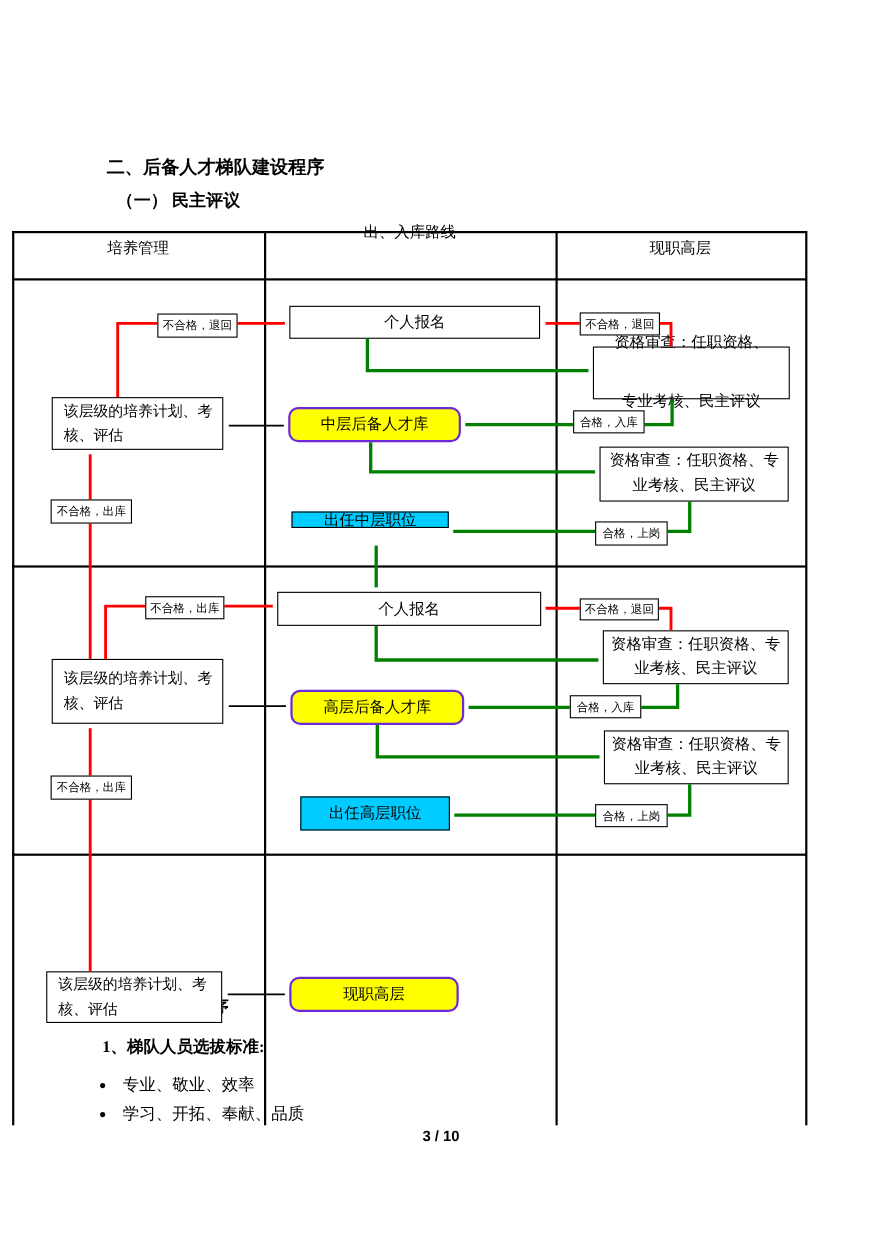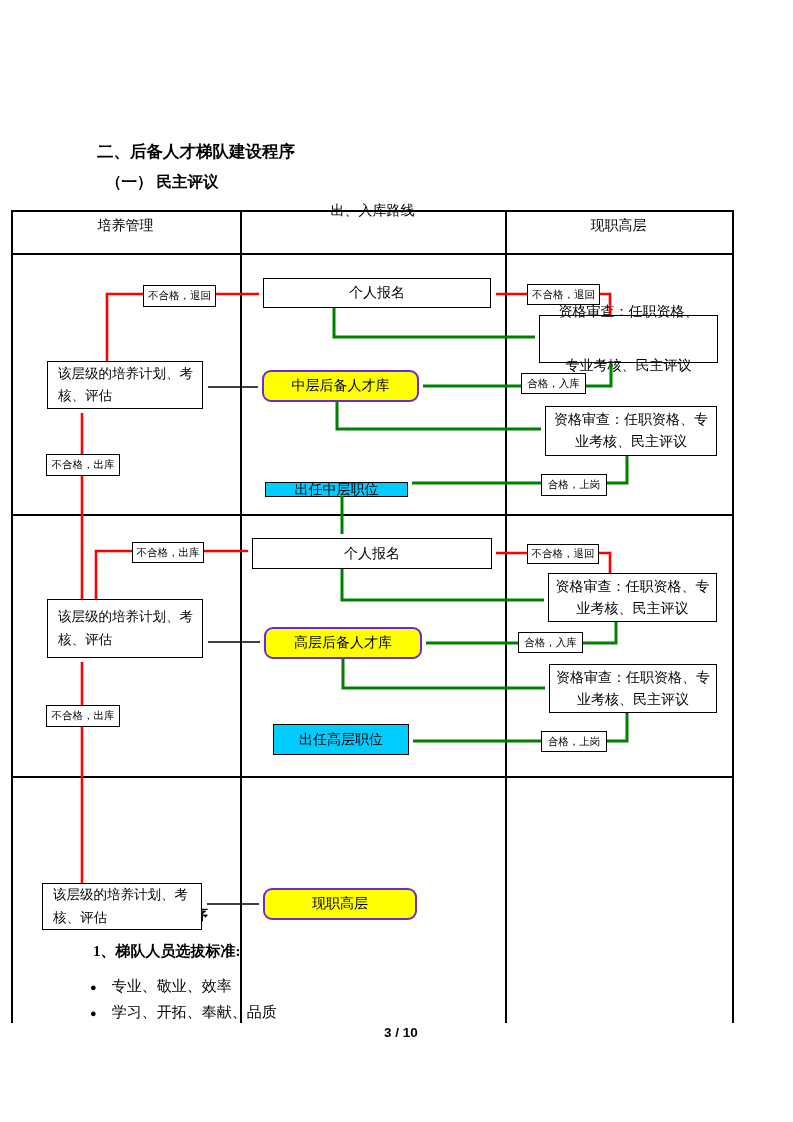--- a/index.html
+++ b/index.html
@@ -75,21 +75,21 @@
     <span>中层后备人才库</span>
   </div>
   <div class="node leftalign" style="left:47px;top:361px;width:156px;height:48px;">
     <span>该层级的培养计划、考</span>
     <span>核、评估</span>
   </div>
   <div class="node multiline" style="left:545px;top:406px;width:172px;height:50px;">
     <span>资格审查：任职资格、专</span>
     <span>业考核、民主评议</span>
   </div>
-  <div class="node cyan" style="left:265px;top:465px;width:143px;height:15px;margin-top:17px;">
+  <div class="node cyan" style="left:265px;top:465px;width:143px;height:15px;">
     <span>出任中层职位</span>
   </div>
 
   <div class="node" style="left:252px;top:538px;width:240px;height:31px;">
     <span>个人报名</span>
   </div>
   <div class="node multiline" style="left:548px;top:573px;width:169px;height:49px;">
     <span>资格审查：任职资格、专</span>
     <span>业考核、民主评议</span>
   </div>

